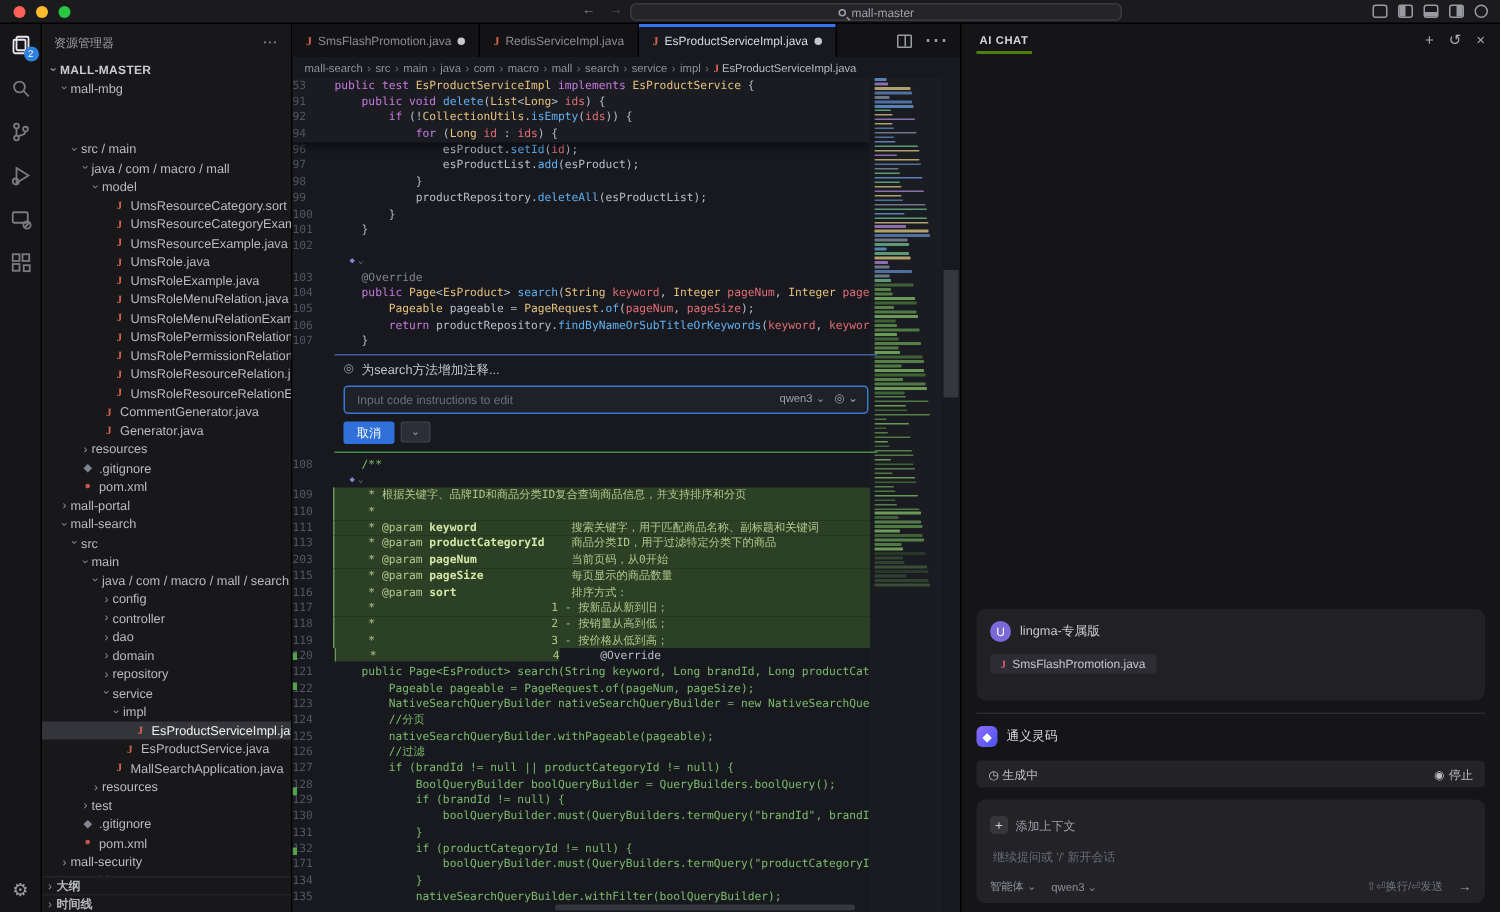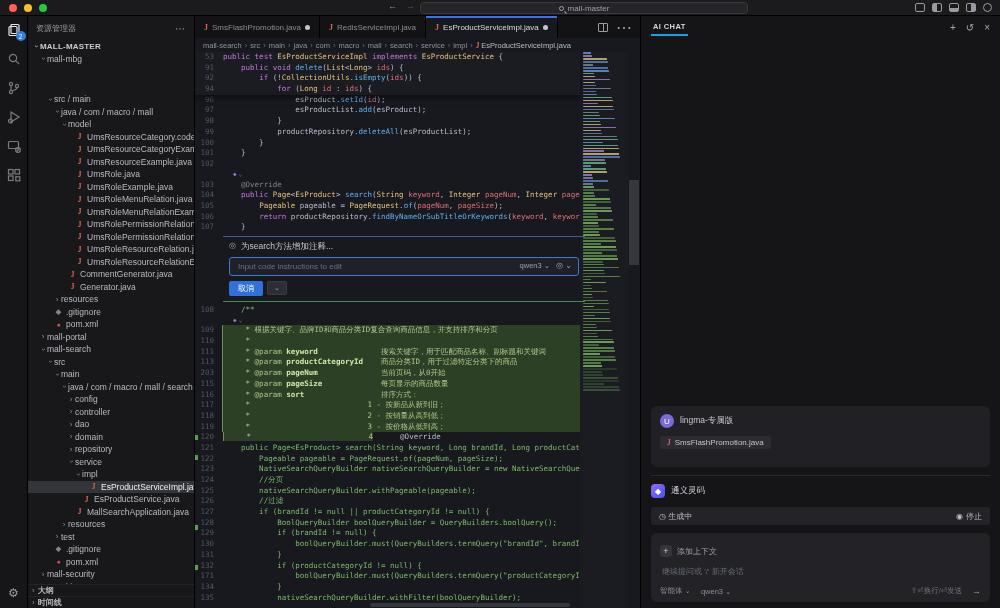--- a/index.html
+++ b/index.html
@@ -60,21 +60,21 @@
   .tab .dot{width:5px;height:5px;border-radius:50%;background:#c5c7cc;}
   .tabbar-right{margin-left:auto;display:flex;align-items:center;gap:8px;padding-right:8px;color:#9b9da4;}
   .split-ic{width:10px;height:9px;border:1px solid #9b9da4;border-radius:1px;position:relative;}
   .split-ic::after{content:"";position:absolute;top:0;bottom:0;left:4px;width:1px;background:#9b9da4;}
   .crumbs{height:14px;display:flex;align-items:center;font-size:7.5px;color:#8f939b;padding-left:8px;gap:3px;flex:none;white-space:nowrap;overflow:hidden;}
   .crumbs .sep{color:#6d7077;}
   .crumbs .last{color:#b9bcc2;}
   .codewrap{flex:1;position:relative;overflow:hidden;font-family:"DejaVu Sans Mono",monospace;font-size:7.5px;line-height:10.7px;}
   .codecol{position:absolute;left:0;top:0;right:60px;}
   .cl{display:flex;height:10.7px;white-space:pre;}
-  .cl .num{width:28px;flex:none;text-align:right;padding-right:9px;color:#515662;}
+  .cl .num{width:28px;flex:none;padding-right:9px;color:#515662;}
   .cl .code{flex:1;overflow:hidden;}
   .cl.add .code{background:#2b4024;border-left:1px solid #6a915a;margin-left:-1px;}
   .sticky{position:relative;background:#1a1c22;box-shadow:0 3px 6px rgba(0,0,0,.5);z-index:5;}
   .icon-row{height:10px;display:flex;align-items:center;padding-left:38px;gap:2px;}
   .icon-row .spark{color:#8a7fd6;font-size:6px;}
   .icon-row .chev{color:#777b84;font-size:6px;}
   .tk-k{color:#c678dd}.tk-t{color:#e5c07b}.tk-f{color:#61afef}.tk-v{color:#e06c75}
   .tk-p{color:#b6bdca}.tk-c{color:#7f848e}.tk-g{color:#7cb96b}
   .tk-gc{color:#b4c48d}.tk-gn{color:#d6e6a8;font-weight:bold}
   .tk-gp{background:#2b4024;color:#b4c48d;border-left:1px solid #6a915a;}
@@ -93,21 +93,21 @@
   
   .minimap{position:absolute;top:0;right:12px;width:48px;bottom:0;background:rgba(255,255,255,.015);overflow:hidden;}
   .mm-bar{height:1.6px;margin:0 0 1.4px 3px;border-radius:.5px;}
   .vsb{position:absolute;top:0;right:0;width:12px;bottom:0;}
   .vsb-thumb{position:absolute;left:1px;right:1px;top:128px;height:85px;background:rgba(130,133,140,.28);}
   .hsb{position:absolute;left:175px;right:70px;bottom:1px;height:4px;background:rgba(130,133,140,.28);border-radius:2px;}
   .mm-mark{position:absolute;left:0;width:3px;height:5px;background:#55a04a;}
   
   .chat{flex:1;background:#151517;border-left:1px solid #000;display:flex;flex-direction:column;padding:0 10px 6px 10px;}
   .chat-head{height:22px;display:flex;align-items:center;flex:none;}
-  .chat-tab{font-size:7.5px;font-weight:bold;letter-spacing:.4px;color:#d5d6da;border-bottom:2px solid #0ea5e9;padding:4px 2px 3px 2px;}
+  .chat-tab{font-size:7.5px;font-weight:bold;letter-spacing:.4px;color:#d5d6da;border-bottom:2px solid #4d7c0f;padding:4px 2px 3px 2px;}
   .chat-head-icons{margin-left:auto;display:flex;gap:10px;color:#a9abb2;font-size:10px;align-items:center;}
   .chat-spacer{flex:1;}
   .u-card{background:#202025;border-radius:6px;padding:8px 9px;margin-bottom:4px;}
   .u-row{display:flex;align-items:center;gap:6px;}
   .avatar{width:14px;height:14px;border-radius:50%;background:#7b68d9;color:#fff;font-size:8px;display:flex;align-items:center;justify-content:center;}
   .u-name{font-size:8.5px;color:#c7c9ce;}
   .chip{display:inline-flex;align-items:center;gap:4px;background:#2c2c32;border-radius:3px;padding:2px 7px;margin:8px 0 10px 0;font-size:8px;color:#c3c5ca;}
   .chip .fic{font-size:7.5px;font-weight:bold;color:#d65a77;font-family:"Liberation Serif",serif;}
   .chat-div{height:1px;background:#2a2a2e;margin:4px 0 8px 0;}
   .a-row{display:flex;align-items:center;gap:6px;margin-bottom:9px;}
@@ -224,21 +224,21 @@
             <span class="chev exp">›</span>
             <span>java / com / macro / mall</span>
           </div>
           <div class="trow" style="padding-left: 32px;">
             <span class="chev exp">›</span>
             <span>model</span>
           </div>
           <div class="trow" style="padding-left: 39px;">
             <span class="chev"></span>
             <span class="fic java">J</span>
-            <span>UmsResourceCategory.code</span>
+            <span>UmsResourceCategory.sort</span>
           </div>
           <div class="trow" style="padding-left: 39px;">
             <span class="chev"></span>
             <span class="fic java">J</span>
             <span>UmsResourceCategoryExample.java</span>
           </div>
           <div class="trow" style="padding-left: 39px;">
             <span class="chev"></span>
             <span class="fic java">J</span>
             <span>UmsResourceExample.java</span>

